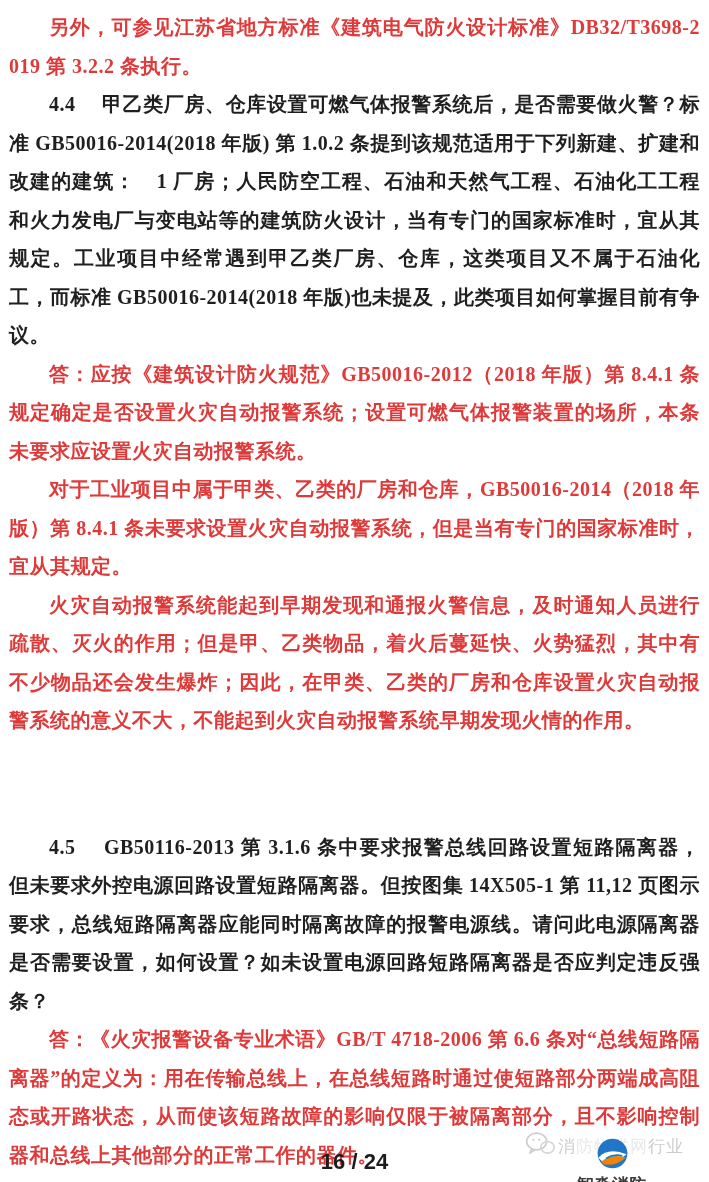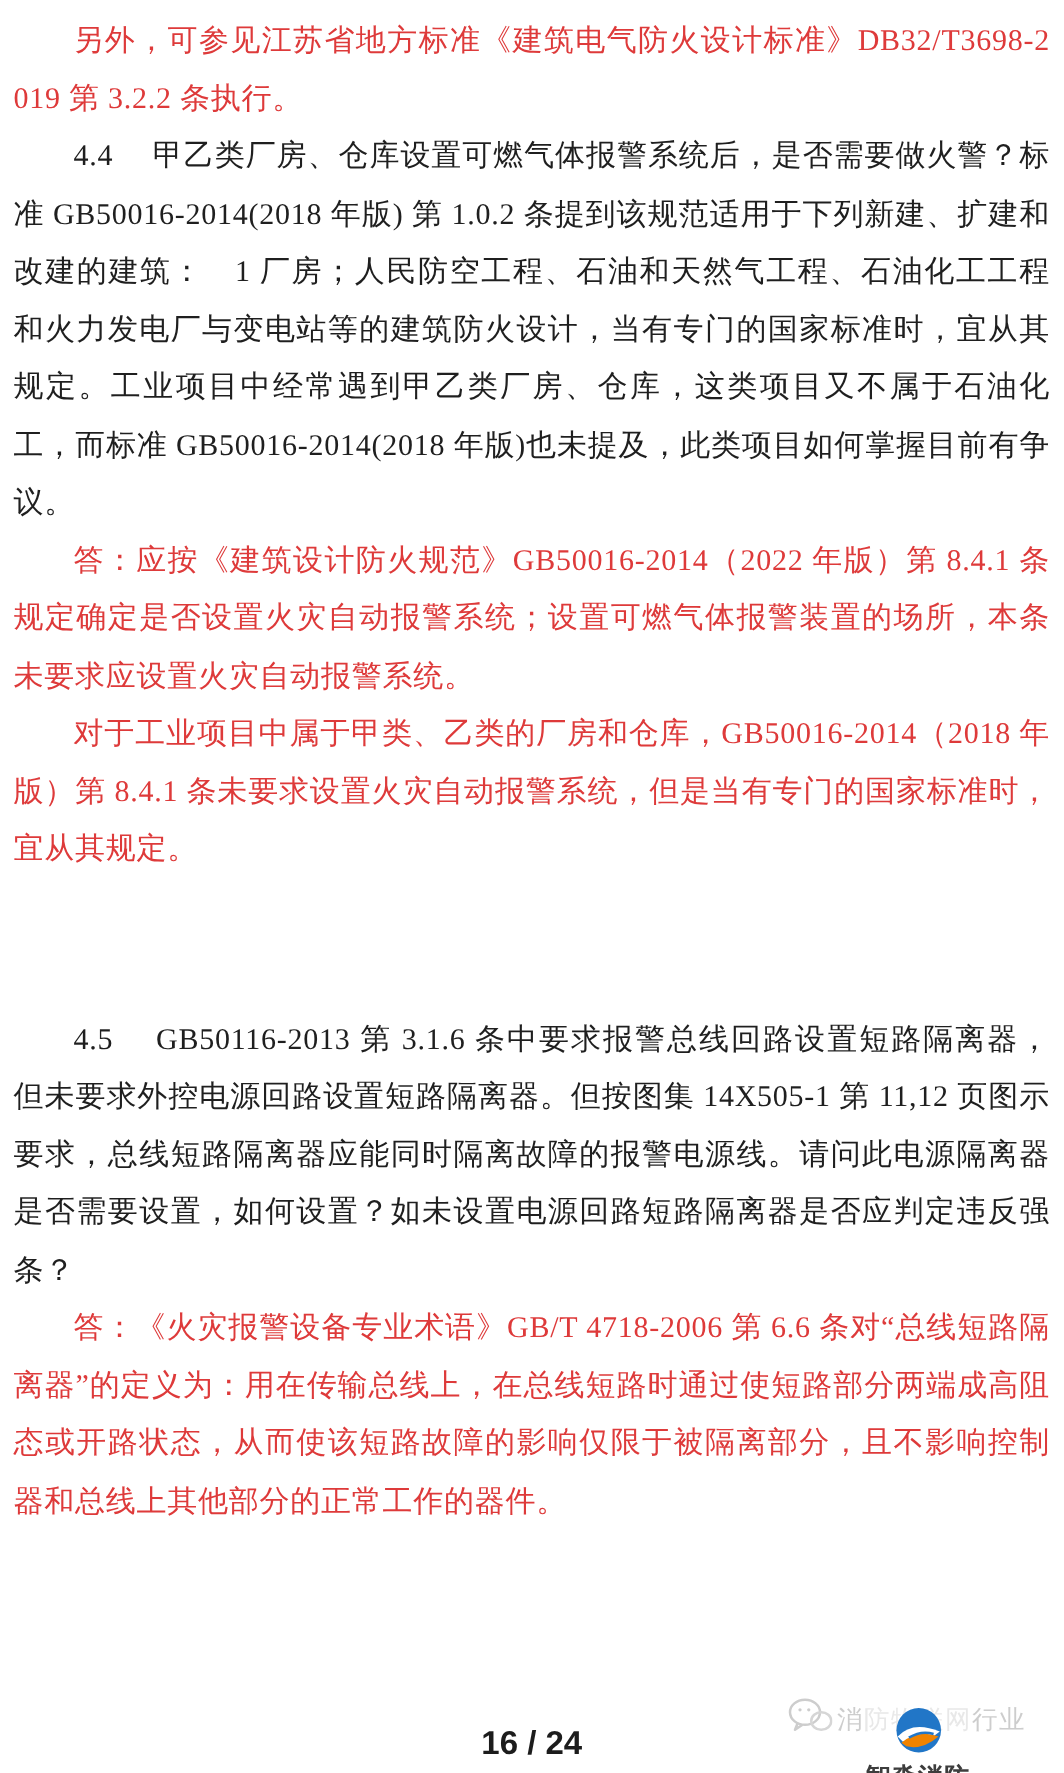--- a/index.html
+++ b/index.html
@@ -15,20 +15,21 @@
     top: 0; left: 0; right: 0;
     padding: 8px 9px 0 9px;
   }
   p.para {
     font-size: 20px;
     line-height: 38.5px;
     text-align: justify;
     text-indent: 2em;
     letter-spacing: 0.5px;
     word-break: break-all;
+    font-weight: bold;
   }
   p.para.red   { color: #de3a3a; }
   p.para.black { color: #1f1f1f; }
   p.para.gap-section-1 { }
   p.para.gap-section-2 { margin-top: 88px; }
 
   .footer-pageno {
     position: absolute;
     left: 0; right: 0;
     bottom: 7px;
@@ -84,24 +85,25 @@
   .icon { display: inline-block; flex: none; }
 </style>
 </head>
 <body>
 
 <div class="content">
   <p class="para red">另外，可参见江苏省地方标准《建筑电气防火设计标准》DB32/T3698-2019 第 3.2.2 条执行。</p>
 
   <p class="para black gap-section-1">4.4　 甲乙类厂房、仓库设置可燃气体报警系统后，是否需要做火警？标准 GB50016-2014(2018 年版) 第 1.0.2 条提到该规范适用于下列新建、扩建和改建的建筑：　1 厂房；人民防空工程、石油和天然气工程、石油化工工程和火力发电厂与变电站等的建筑防火设计，当有专门的国家标准时，宜从其规定。工业项目中经常遇到甲乙类厂房、仓库，这类项目又不属于石油化工，而标准 GB50016-2014(2018 年版)也未提及，此类项目如何掌握目前有争议。</p>
 
-  <p class="para red">答：应按《建筑设计防火规范》GB50016-2014（2022 年版）第 8.4.1 条规定确定是否设置火灾自动报警系统；设置可燃气体报警装置的场所，本条未要求应设置火灾自动报警系统。</p>
+  <p class="para red">答：应按《建筑设计防火规范》GB50016-2012（2018 年版）第 8.4.1 条规定确定是否设置火灾自动报警系统；设置可燃气体报警装置的场所，本条未要求应设置火灾自动报警系统。</p>
 
   <p class="para red">对于工业项目中属于甲类、乙类的厂房和仓库，GB50016-2014（2018 年版）第 8.4.1 条未要求设置火灾自动报警系统，但是当有专门的国家标准时，宜从其规定。</p>
 
+  <p class="para red">火灾自动报警系统能起到早期发现和通报火警信息，及时通知人员进行疏散、灭火的作用；但是甲、乙类物品，着火后蔓延快、火势猛烈，其中有不少物品还会发生爆炸；因此，在甲类、乙类的厂房和仓库设置火灾自动报警系统的意义不大，不能起到火灾自动报警系统早期发现火情的作用。</p>
 
   <p class="para black gap-section-2">4.5　 GB50116-2013 第 3.1.6 条中要求报警总线回路设置短路隔离器，但未要求外控电源回路设置短路隔离器。但按图集 14X505-1 第 11,12 页图示要求，总线短路隔离器应能同时隔离故障的报警电源线。请问此电源隔离器是否需要设置，如何设置？如未设置电源回路短路隔离器是否应判定违反强条？</p>
 
   <p class="para red">答：《火灾报警设备专业术语》GB/T 4718-2006 第 6.6 条对“总线短路隔离器”的定义为：用在传输总线上，在总线短路时通过使短路部分两端成高阻态或开路状态，从而使该短路故障的影响仅限于被隔离部分，且不影响控制器和总线上其他部分的正常工作的器件。</p>
 
 </div>
 
 <div class="footer-pageno">16 / 24</div>
 
 <div class="watermark">

